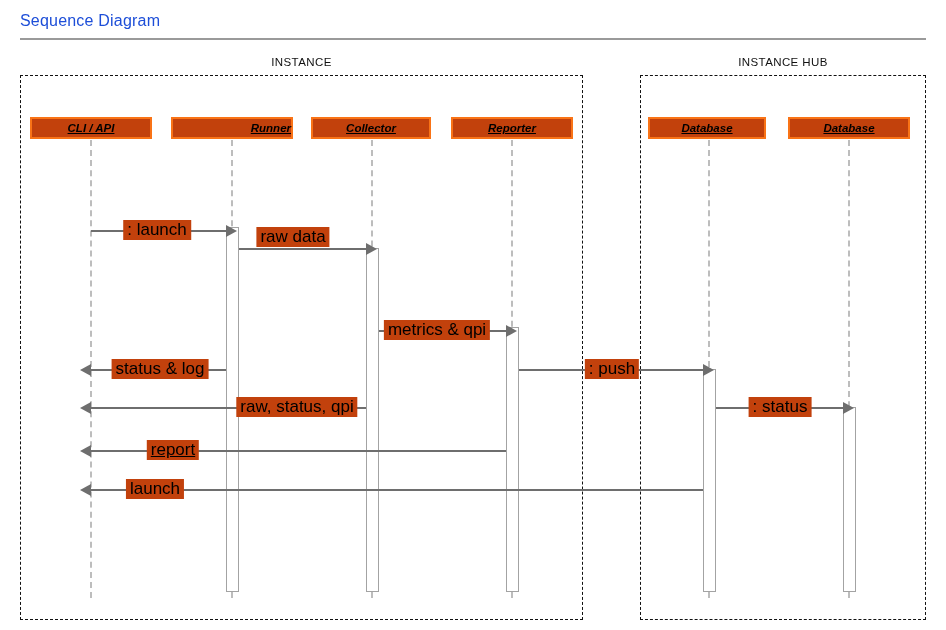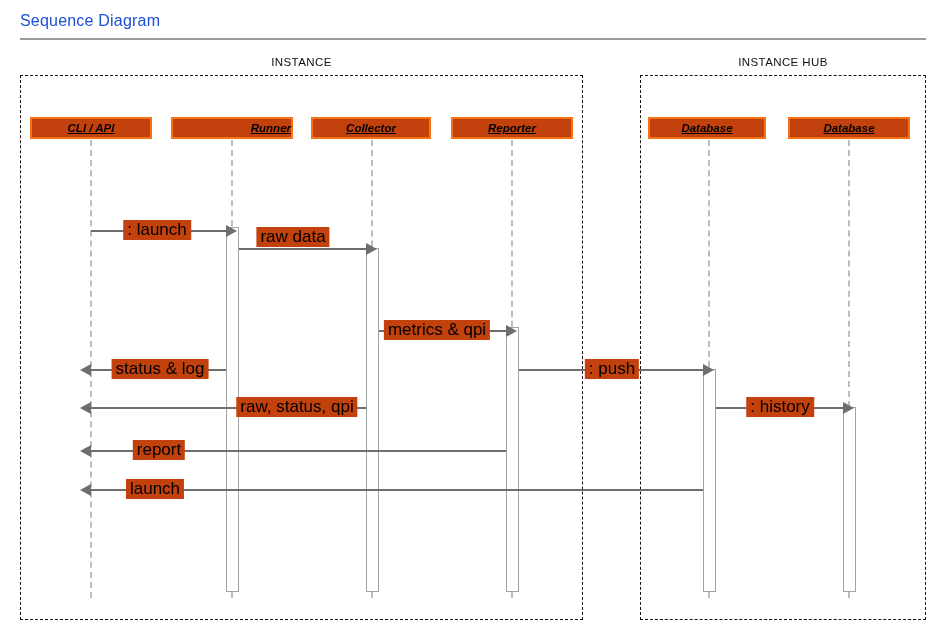--- a/index.html
+++ b/index.html
@@ -133,17 +133,17 @@
 <div class="lifeline-box" style="left: 648px; top: 117px; width: 118px;">
     <span>Database</span>
   </div>
 <div class="lifeline-box" style="left: 788px; top: 117px; width: 122px;">
     <span>Database</span>
   </div>
 <div class="msg-label" style="left: 157px; top: 230px;">: launch</div>
 <div class="msg-label" style="left: 293px; top: 237px;">raw data</div>
 <div class="msg-label" style="left: 437px; top: 330px;">metrics &amp; qpi</div>
 <div class="msg-label" style="left: 612px; top: 369px;">: push</div>
-<div class="msg-label" style="left: 780px; top: 407px;">: history</div>
+<div class="msg-label" style="left: 780px; top: 407px;">: status</div>
 <div class="msg-label" style="left: 160px; top: 369px;">status &amp; log</div>
 <div class="msg-label" style="left: 297px; top: 407px;">raw, status, qpi</div>
-<div class="msg-label" style="left: 159px; top: 450px;">report</div>
+<div class="msg-label" style="left: 173px; top: 450px; text-decoration: underline;">report</div>
 <div class="msg-label" style="left: 155px; top: 489px;">launch</div>
 
 </body></html>

